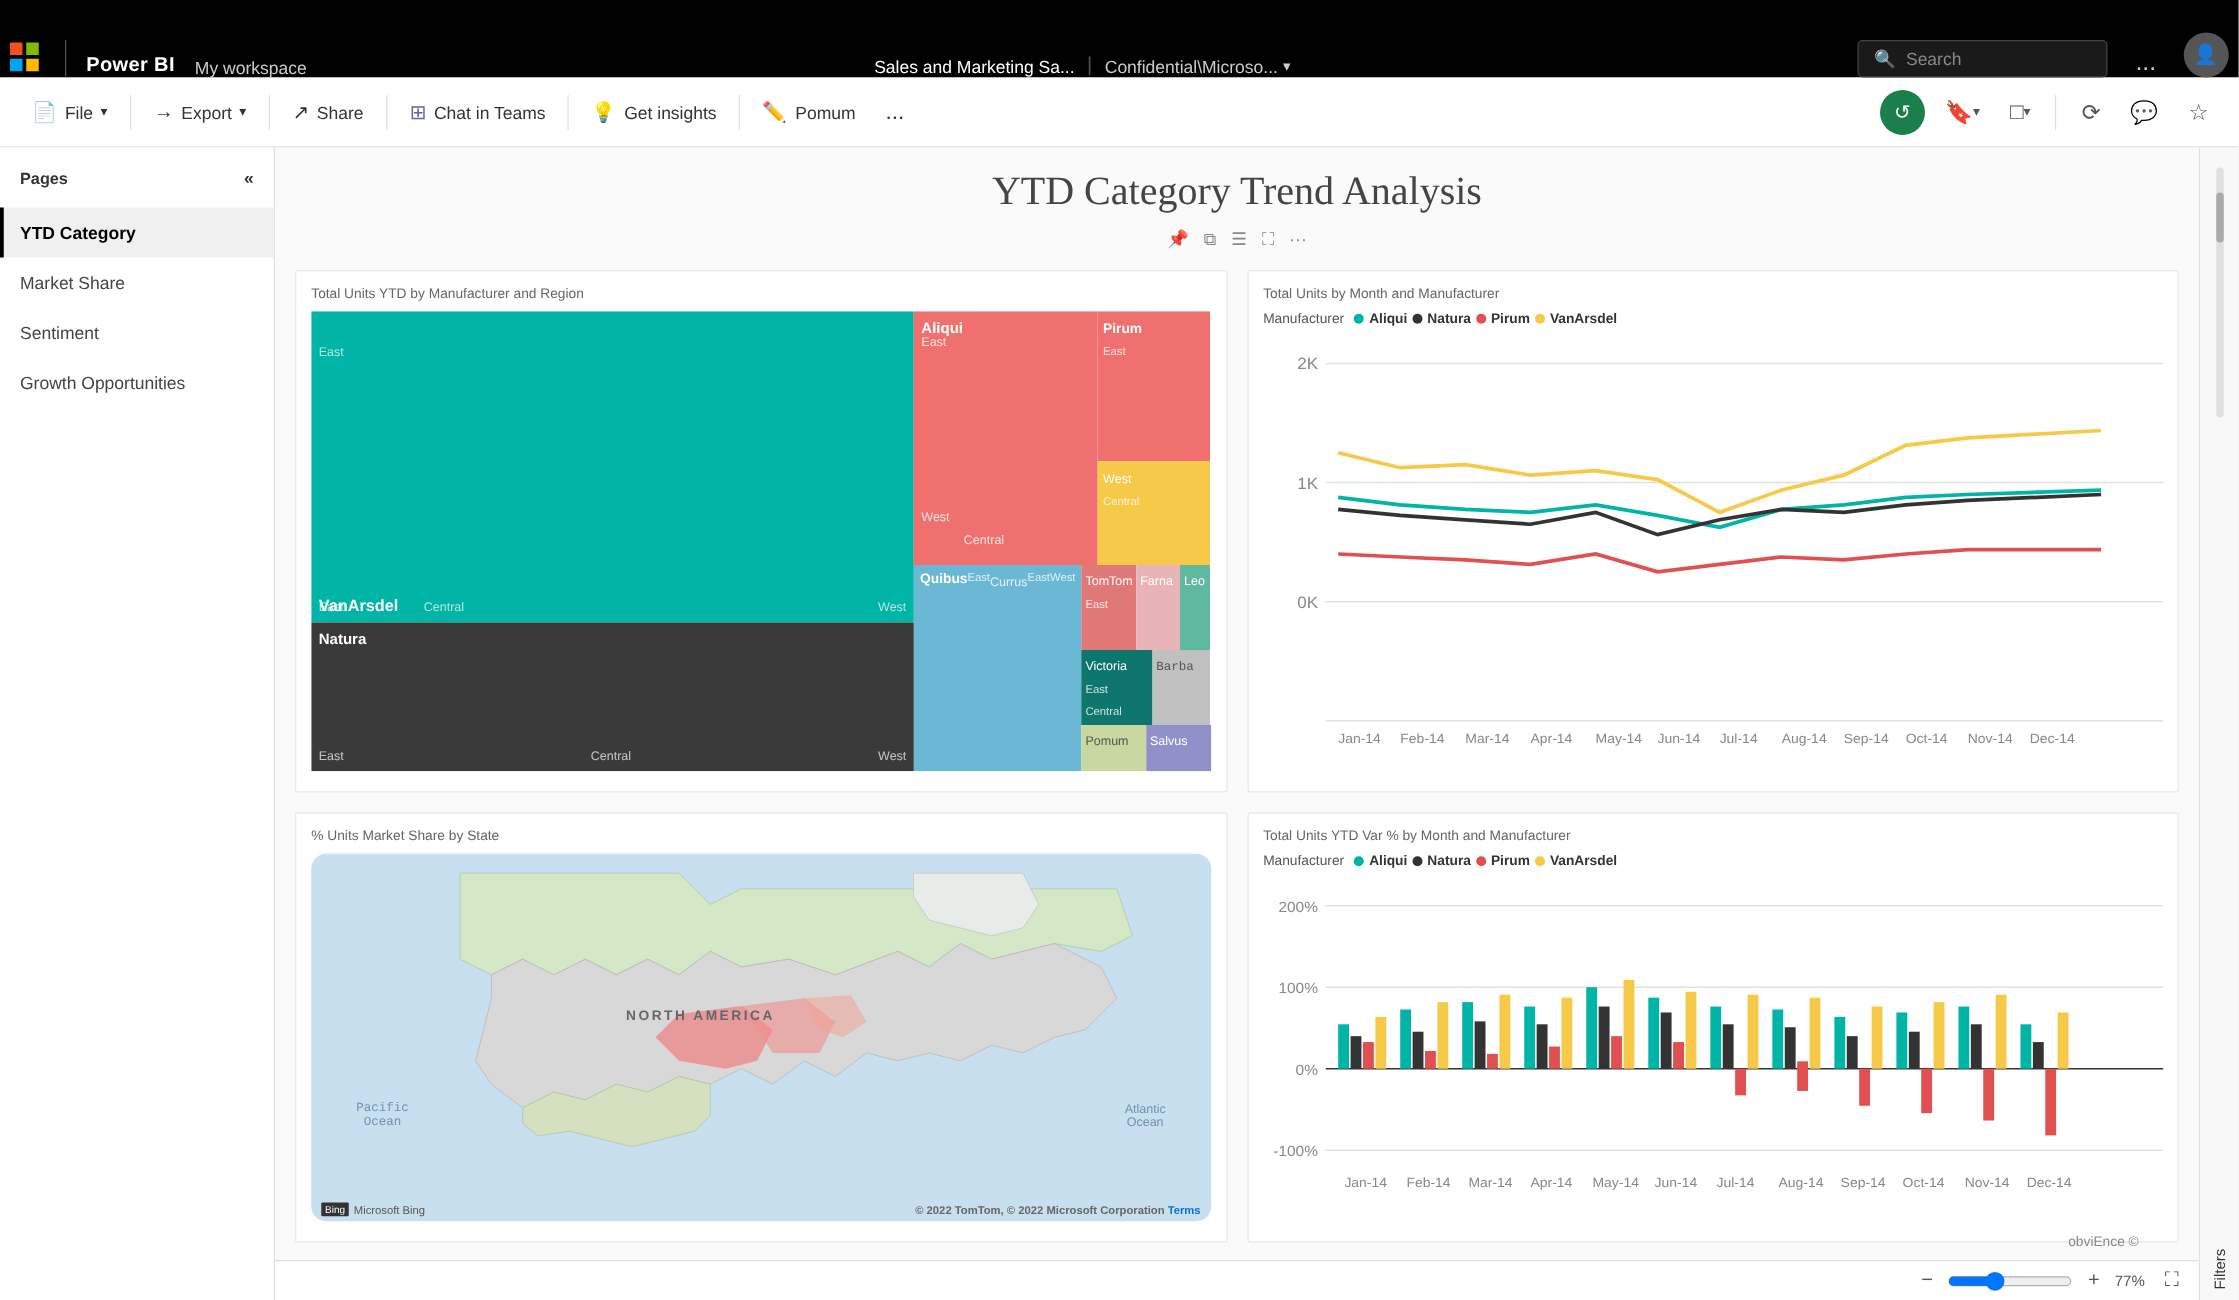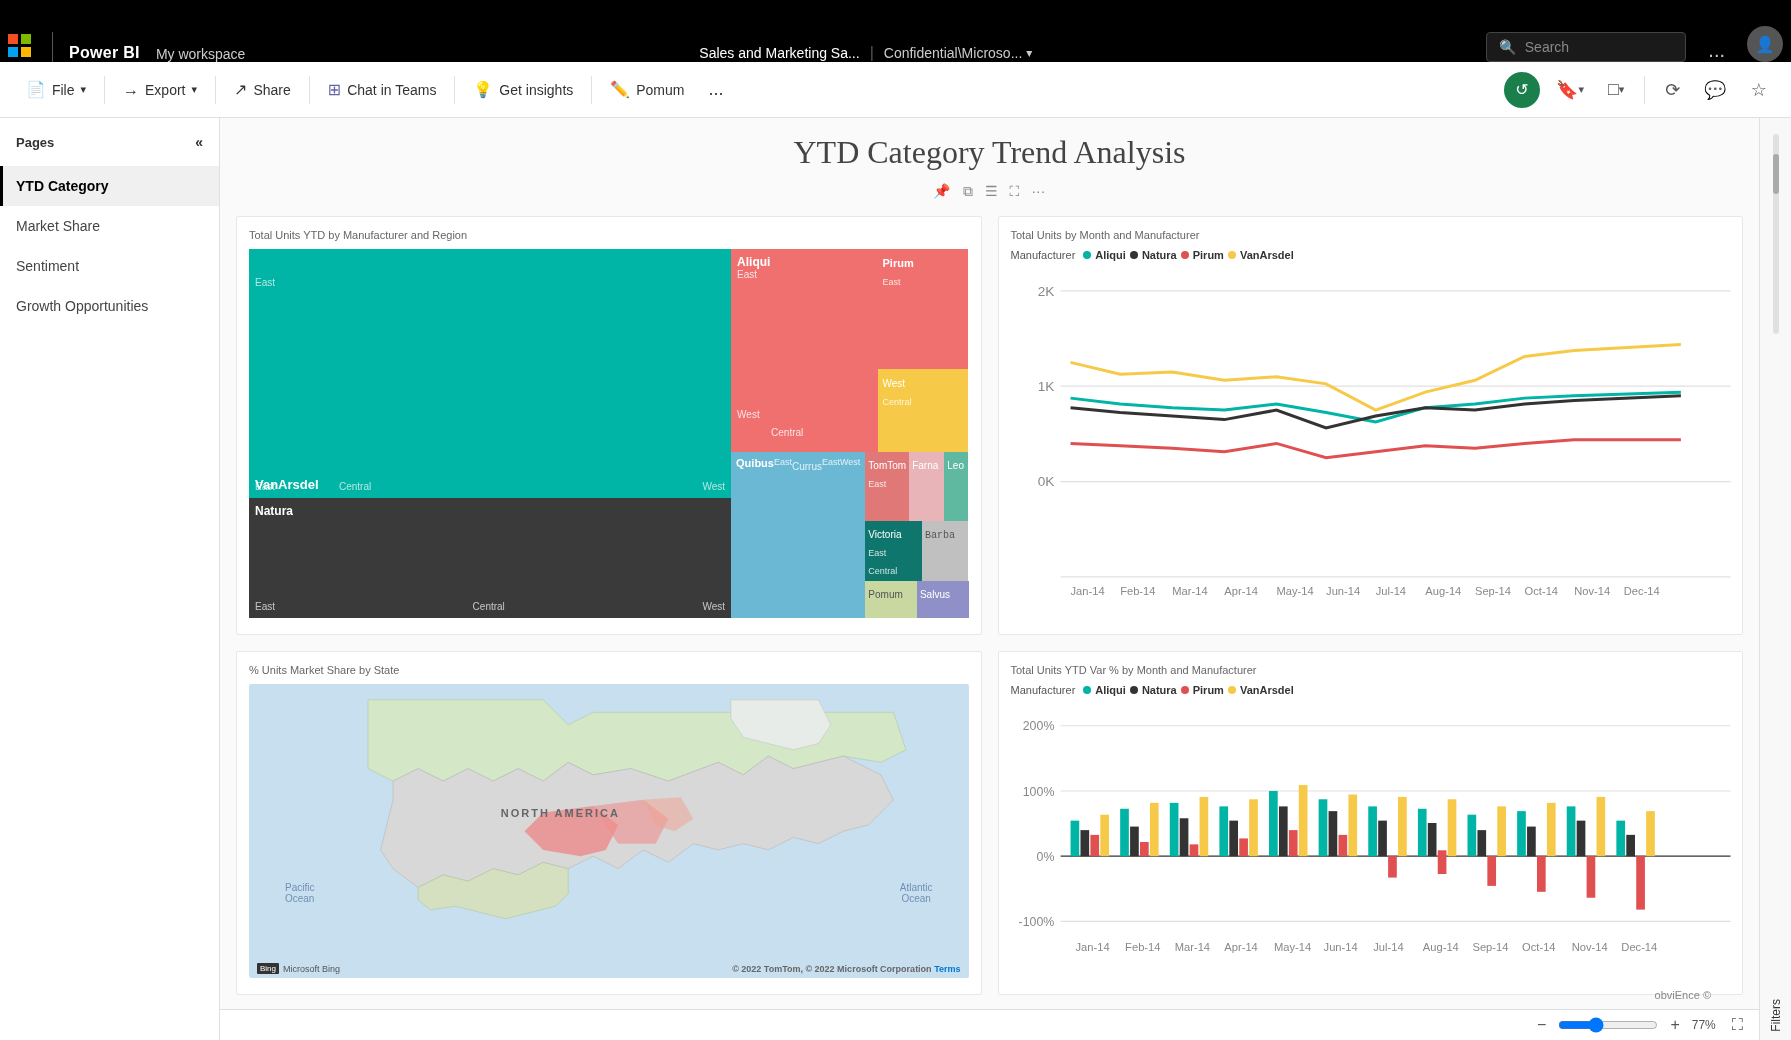--- a/index.html
+++ b/index.html
@@ -84,23 +84,23 @@
     .tm-right { width: 33%; height: 100%; display: flex; flex-direction: column; gap: 0; }
     .tm-aliqui { background: #f07070; flex: 1.8; display: flex; flex-direction: column; padding: 6px; position: relative; }
     .tm-aliqui-label { color: #fff; font-size: 12px; font-weight: 600; }
     .tm-aliqui-east { color: rgba(255,255,255,0.8); font-size: 10px; }
     .legend-item { display: flex; align-items: center; gap: 4px; }
     .legend-dot { width: 8px; height: 8px; border-radius: 50%; }
     .legend-label { font-size: 11px; color: #333; font-weight: 600; }
     .manufacturer-label { font-size: 11px; color: #555; margin-right: 4px; }
 
     
-    .map-container { width: 100%; height: calc(100% - 24px); background: #c8dff0; border-radius: 2px; position: relative; overflow: hidden; padding-left: 44px; }
+    .map-container { width: 100%; height: calc(100% - 24px); background: #c8dff0; border-radius: 12px; position: relative; overflow: hidden; padding-left: 44px; }
     .map-north-america { position: absolute; top: 30%; left: 20%; color: #555; font-size: 12px; font-weight: 600; letter-spacing: 2px; }
-    .map-pacific { position: absolute; bottom: 28%; left: 8%; color: #7090b0; font-size: 10px; text-align: center; }
+    .map-pacific { position: absolute; bottom: 28%; left: 8%; color: #7090b0; font-size: 10px; text-align: center; font-family: Liberation Mono, monospace; }
     .map-atlantic { position: absolute; bottom: 28%; right: 8%; color: #7090b0; font-size: 10px; text-align: center; }
 
     
     .status-bar { display: flex; align-items: center; justify-content: flex-end; padding: 6px 16px; background: #fff; border-top: 1px solid #e0e0e0; font-size: 12px; color: #555; gap: 16px; }
     .zoom-control { display: flex; align-items: center; gap: 8px; }
 
     
     .right-panel { width: 32px; background: #f8f8f8; border-left: 1px solid #e0e0e0; display: flex; flex-direction: column; align-items: center; padding-top: 8px; }
     .filters-label { writing-mode: vertical-rl; transform: rotate(180deg); font-size: 12px; color: #333; padding: 8px 0; cursor: pointer; }
     .scrollbar { width: 6px; height: 200px; background: #e0e0e0; border-radius: 3px; margin: 8px 0; position: relative; }

